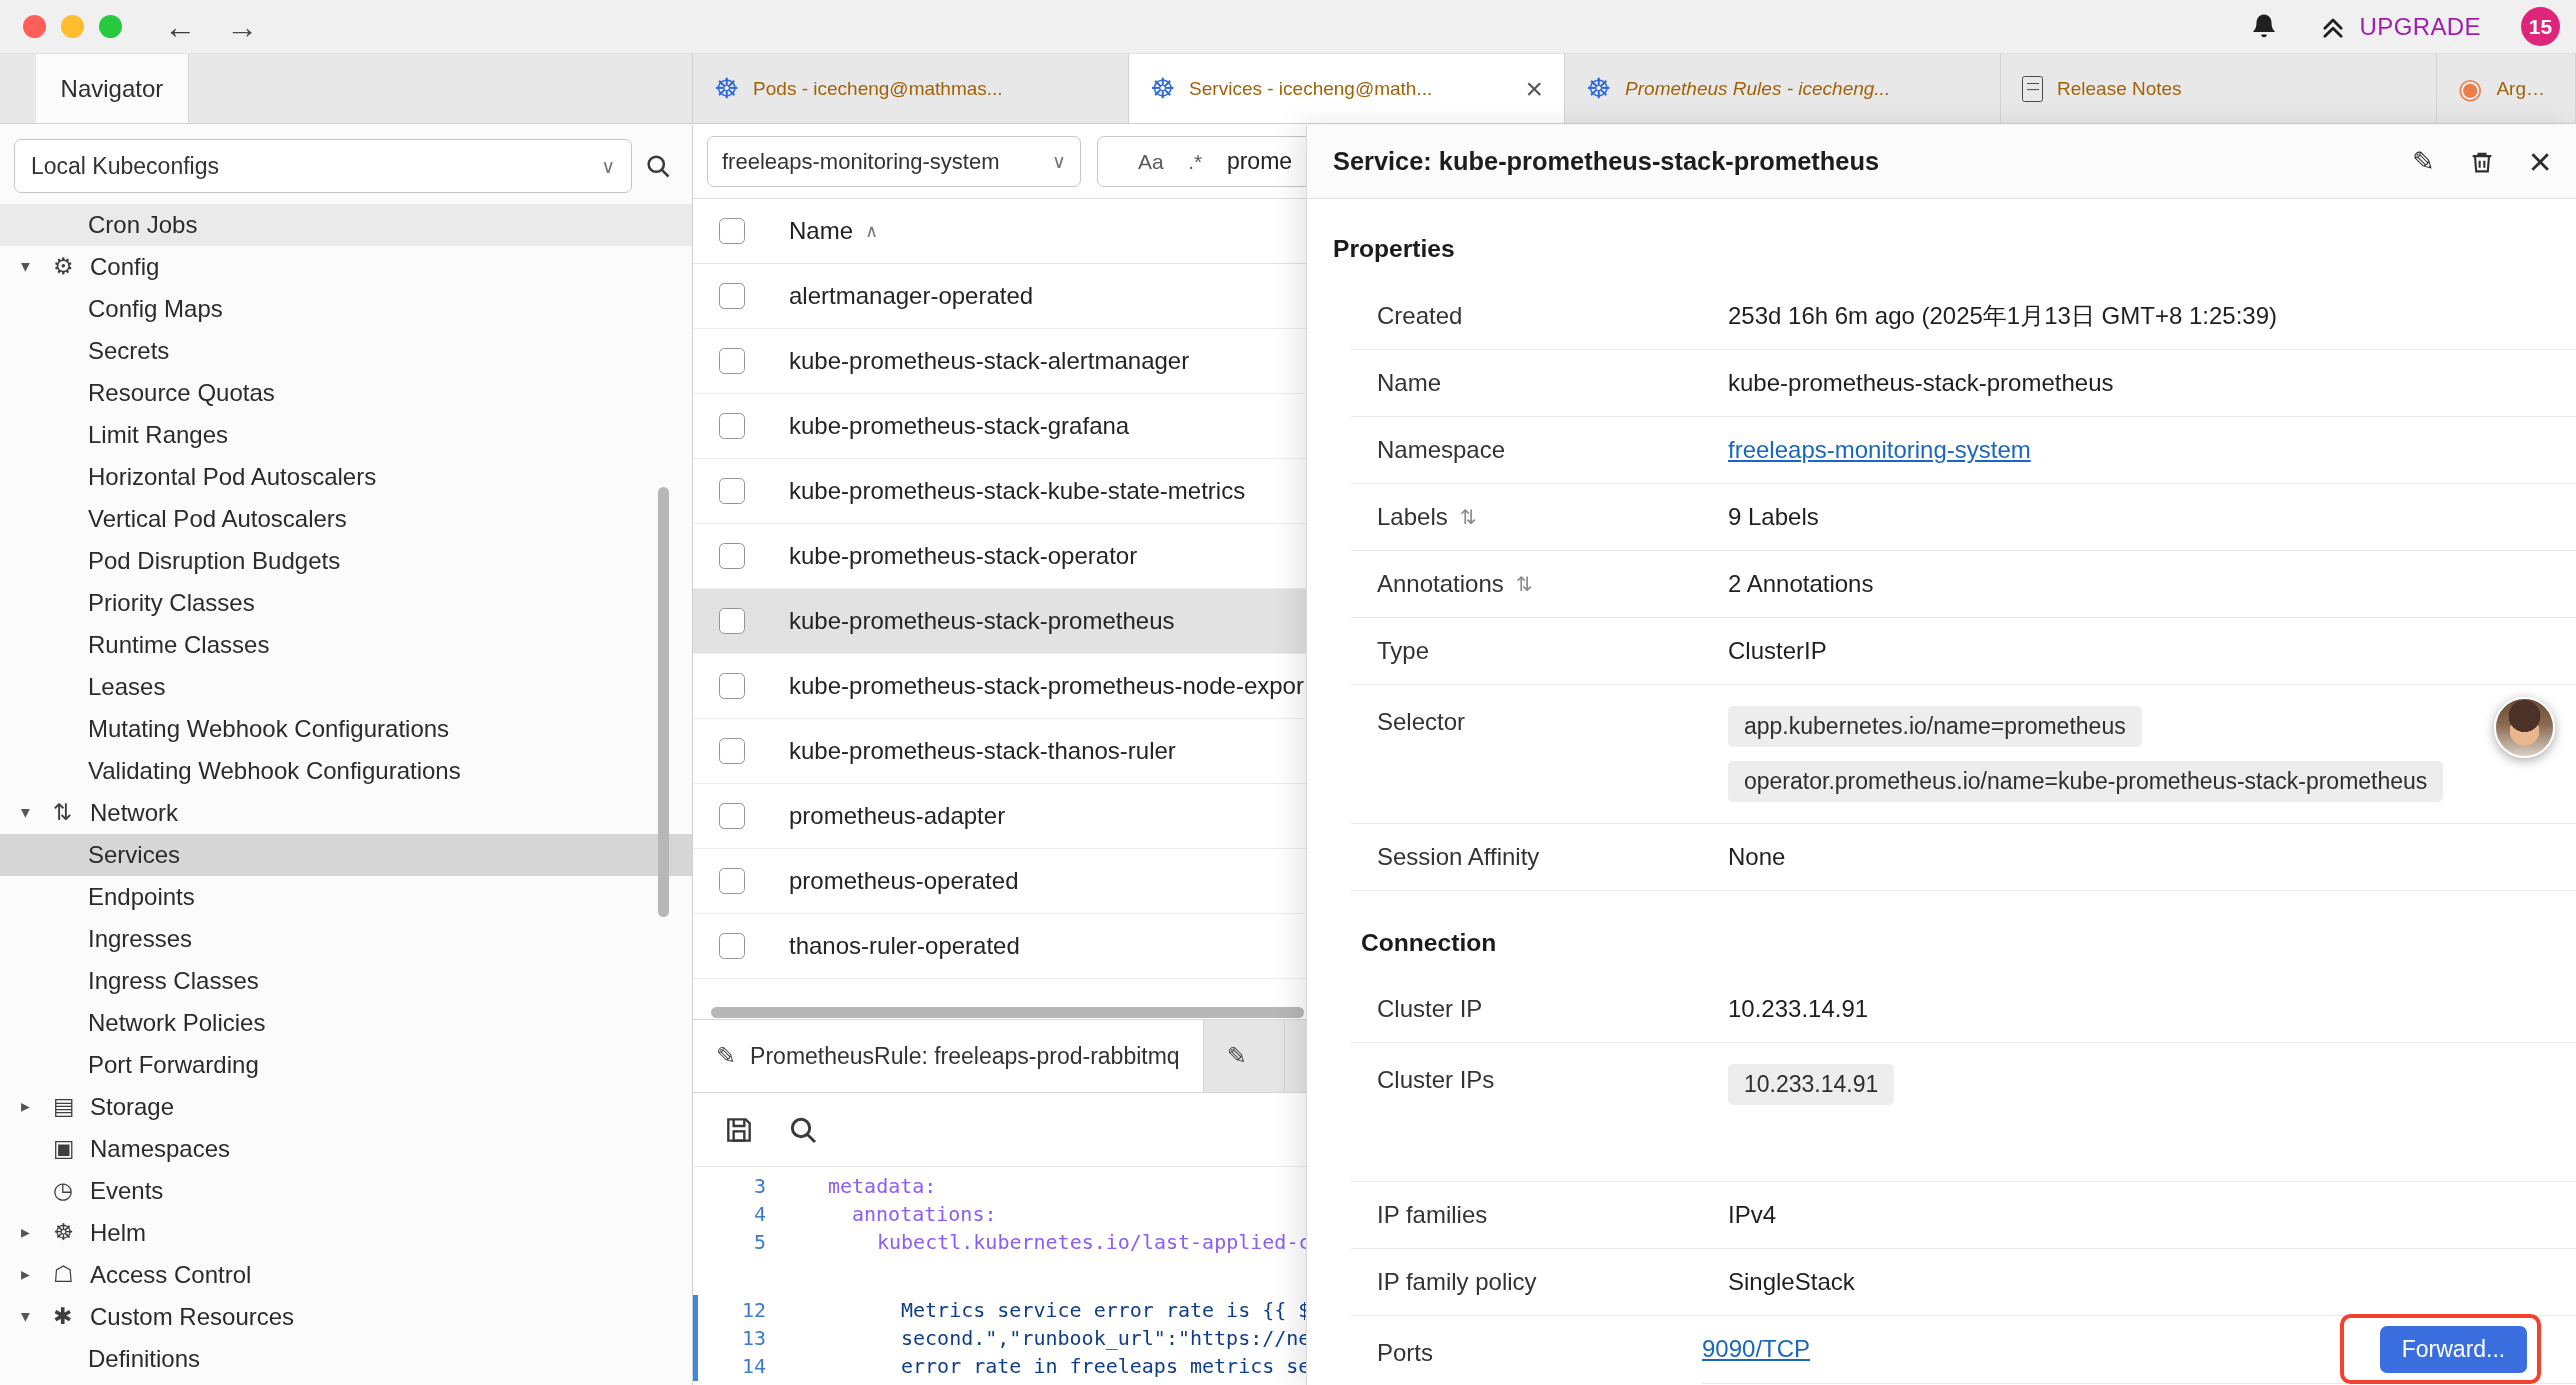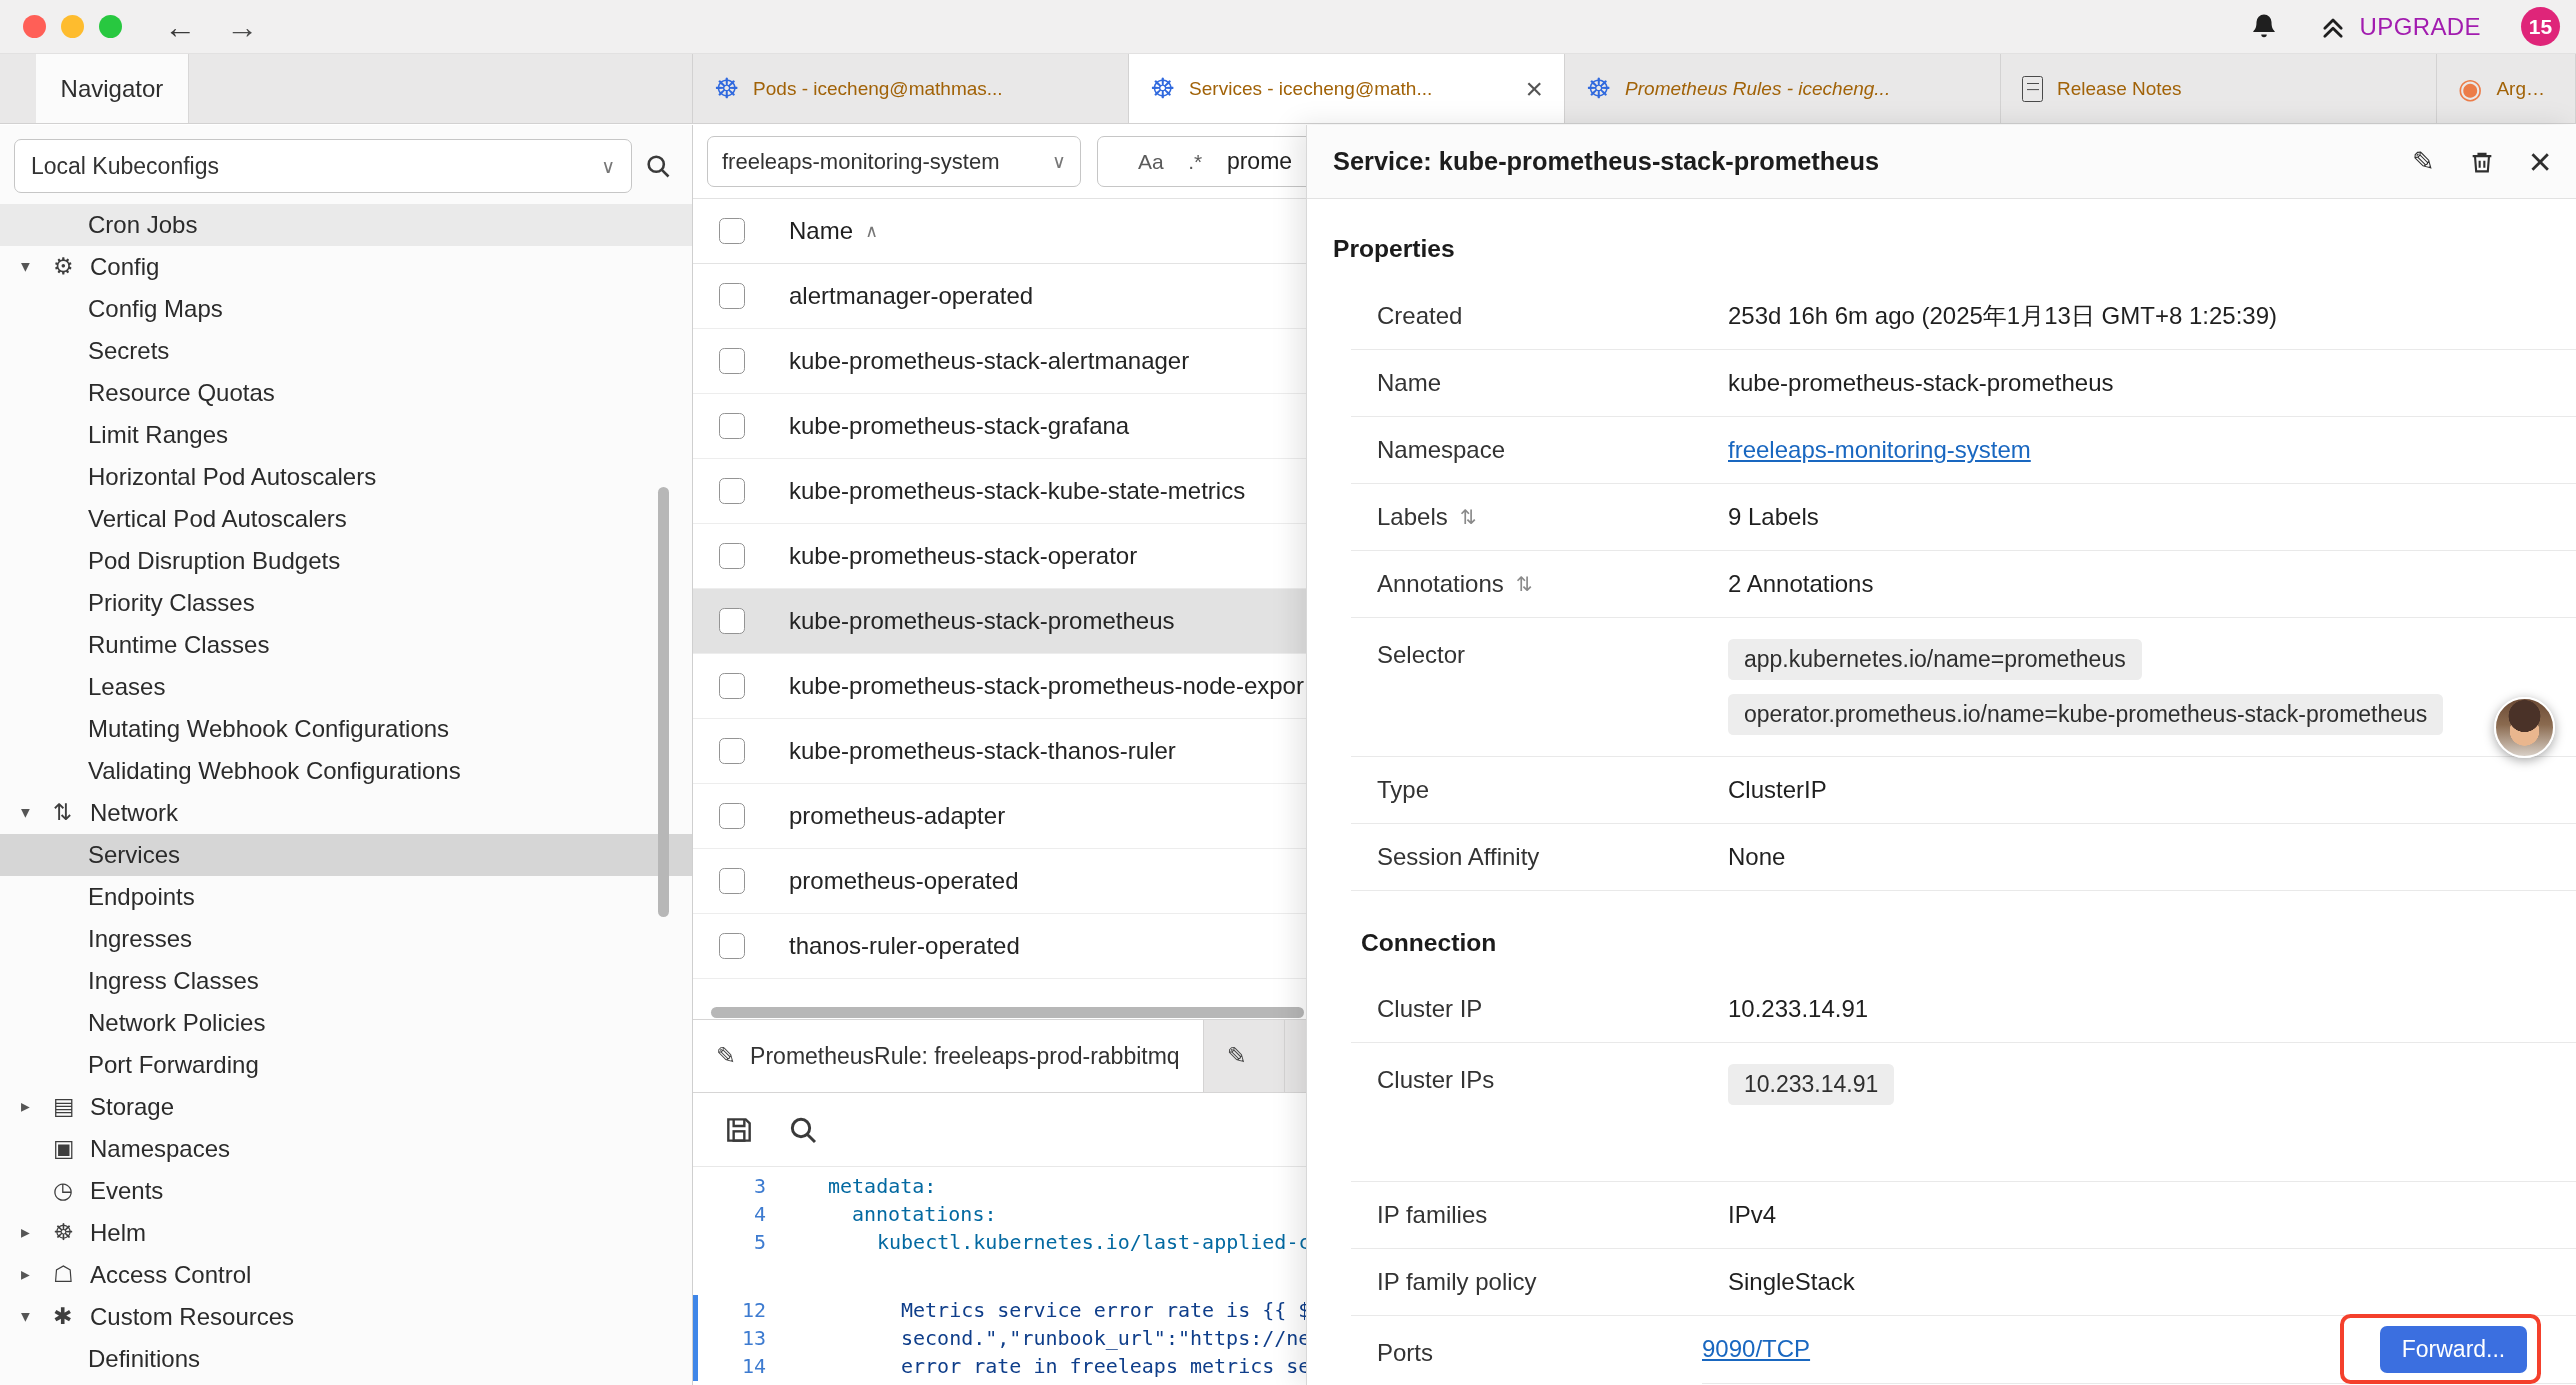--- a/index.html
+++ b/index.html
@@ -100,21 +100,21 @@
   .ed-toolbar { position:absolute; left:0; top:968px; right:0; height:74px; background:#fff;
                 border-bottom:0.9px solid #e8e8e8; display:flex; align-items:center; gap:32px; padding-left:30px; }
   .ed-toolbar svg { width:32px; height:32px; display:block; }
   .code { position:absolute; left:0; top:1042px; right:0; bottom:0; padding-top:5.3px;
           font-family:"DejaVu Sans Mono","Liberation Mono",monospace; }
   .code-line { position:relative; height:28px; display:flex; align-items:center; }
   .code-line.gap { margin-top:40px; }
   .code-line.modified::before { content:""; position:absolute; left:0; top:-0.9px; bottom:-0.9px; width:5.3px; background:#3f86e8; }
   .gutter { width:96px; padding-right:23px; text-align:right; font-size:20px; color:#3d7bd0; flex-shrink:0; }
   .ctext { font-size:20px; white-space:pre; }
-  .ctext.key { color:#0369a1; }
+  .ctext.key { color:#8b5cf6; }
   .ctext.string { color:#0f3e8a; }
 
   
   .drawer { position:absolute; left:1306px; top:125px; right:0; bottom:0; background:#fff;
             border-left:0.9px solid #d8d8d8; box-shadow:-8.8px 0 26px rgba(0,0,0,.10); z-index:50; }
   .drawer-header { height:74px; display:flex; align-items:center; padding:0 24.6px 0 26px;
                    border-bottom:0.9px solid #e2e2e2; background:#fbfbfb; }
   .drawer-title { font-size:25.4px; font-weight:700; color:#1d1d1d; }
   .dh-actions { margin-left:auto; display:flex; align-items:center; gap:33px; }
   .dh-actions .pencil { font-size:27px; color:#2f2f2f; }
@@ -487,34 +487,34 @@
           </div>
           <span class="dvalue">9 Labels</span>
         </div>
         <div class="drow">
           <div class="dlabel">
             <span>Annotations</span>
             <span class="sorter">⇅</span>
           </div>
           <span class="dvalue">2 Annotations</span>
         </div>
+        <div class="drow">
+          <div class="dlabel">
+            <span>Type</span>
+          </div>
+          <span class="dvalue">ClusterIP</span>
+        </div>
         <div class="drow tall">
           <div class="dlabel">
             <span>Selector</span>
           </div>
           <div class="chips">
             <span class="chip">app.kubernetes.io/name=prometheus</span>
             <span class="chip">operator.prometheus.io/name=kube-prometheus-stack-prometheus</span>
           </div>
-        </div>
-        <div class="drow">
-          <div class="dlabel">
-            <span>Type</span>
-          </div>
-          <span class="dvalue">ClusterIP</span>
         </div>
         <div class="drow">
           <div class="dlabel">
             <span>Session Affinity</span>
           </div>
           <span class="dvalue">None</span>
         </div>
         <div class="dsection-heading later">Connection</div>
         <div class="drow">
           <div class="dlabel">

